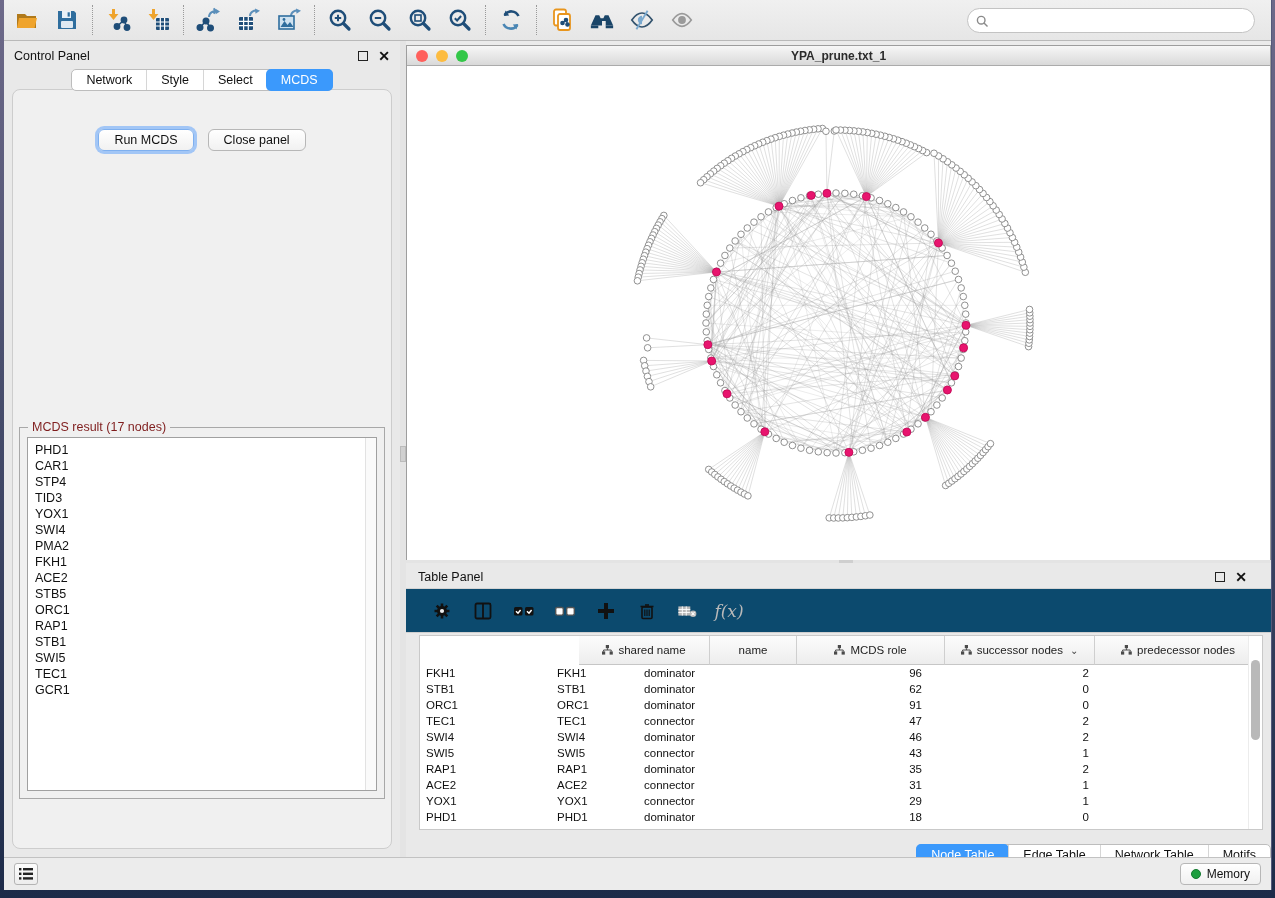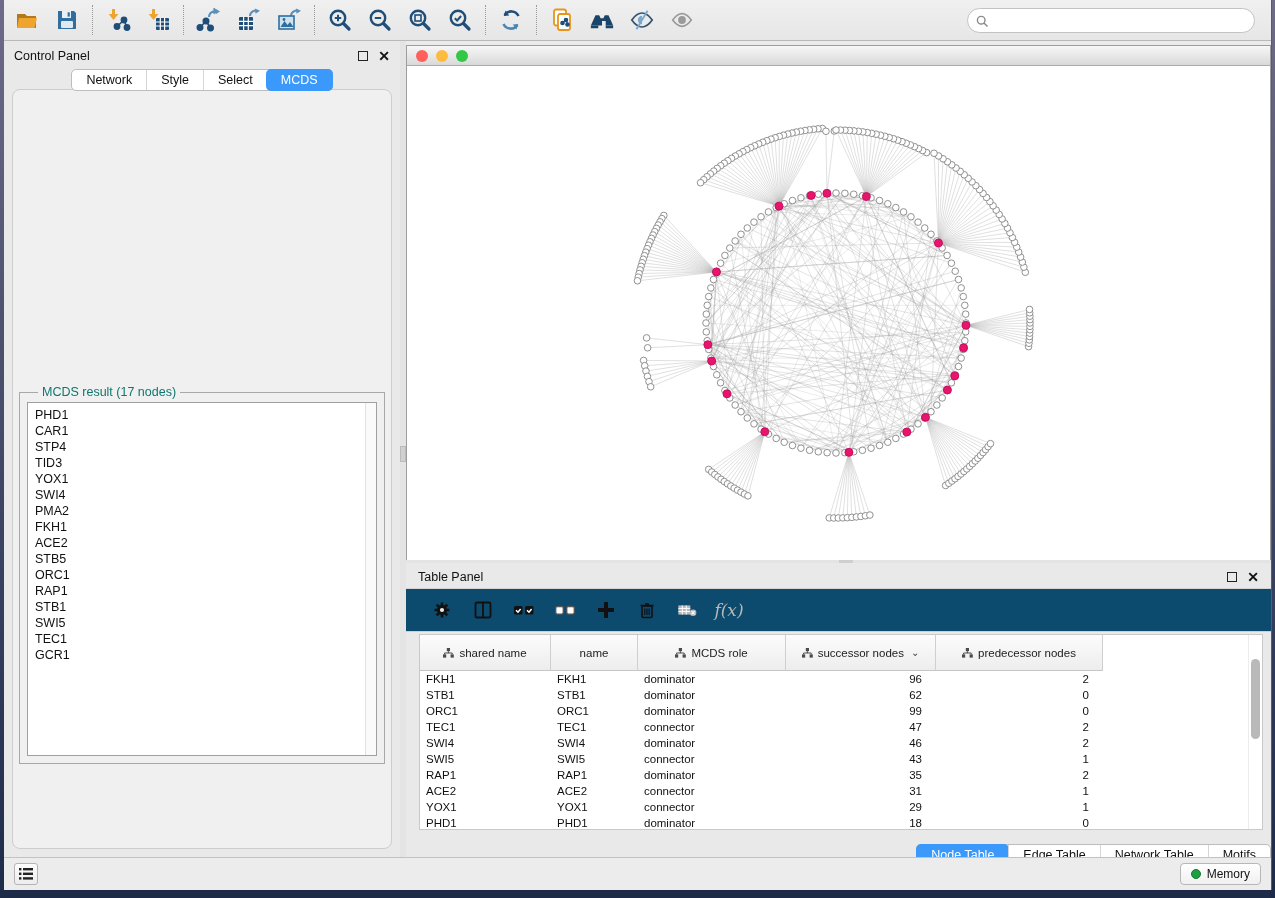--- a/index.html
+++ b/index.html
@@ -49,22 +49,22 @@
     background:linear-gradient(#59a7fb,#2e7bf2); display:flex; flex-direction:column;
     align-items:center; justify-content:center; gap:2px; }
   .combo-btn svg { display:block; }
   .btn-row { display:flex; justify-content:center; gap:14px; margin-top:13px; }
   .pbtn { font-size:12.5px; color:#111; background:linear-gradient(#ffffff,#f1f1f1);
     border:1px solid #b7b7b7; border-radius:6px; padding:3px 15px; cursor:pointer; }
   .pbtn.focused { box-shadow:0 0 0 3px rgba(110,170,250,.6); border-color:#7fb0ef; }
 
   .groupbox { position:relative; margin:276px 6px 10px 6px; height:372px;
     border:1px solid #a8a8a8; background:#f0f0f0; }
-  .groupbox-title { position:absolute; top:-8px; left:18px; background:#f0f0f0; padding:0 4px;
-    font-size:12.5px; color:#0f766e; }
+  .groupbox-title { position:absolute; top:-8px; left:8px; background:#f0f0f0; padding:0 4px;
+    font-size:12.5px; color:#7f1d1d; }
   .listbox { position:absolute; left:7px; right:7px; top:9px; bottom:7px; background:#fff;
     border:1px solid #a0a0a0; overflow:hidden; }
   .listbox-scroll { position:absolute; top:0; right:0; bottom:0; width:11px; background:#fafafa; border-left:1px solid #e2e2e2; }
   .list-items { padding:4px 0 0 7px; }
   .list-item { font-size:12.5px; color:#111; line-height:16px; cursor:default; }
 
   
   .vsplit { width:6px; flex:0 0 auto; background:#e4e4e4; position:relative; cursor:col-resize; }
   .vsplit .grip { position:absolute; top:405px; left:0; width:6px; height:16px; background:#d0d0d0; border:1px solid #bbb; }
   .hsplit { height:3px; background:#e4e4e4; position:relative; cursor:row-resize; }
@@ -78,30 +78,30 @@
     border-bottom:1px solid #ababab; display:flex; align-items:center; position:relative; }
   .lights { display:flex; gap:8px; margin-left:9px; }
   .light { width:12px; height:12px; border-radius:50%; cursor:pointer; }
   .light.red{ background:#ff605c; } .light.yellow{ background:#fdbc40; } .light.green{ background:#33c748; }
   .net-title { position:absolute; left:0; right:0; text-align:center; font-size:12px; font-weight:600; color:#2b2b2b; }
   .net-canvas { flex:1 1 auto; background:#fff; position:relative; }
   .net-canvas svg { position:absolute; inset:0; }
 
   
   .tpanel { flex:1 1 auto; background:#e9e9e9; display:flex; flex-direction:column; min-height:0; }
-  .tpanel-head { height:25px; display:flex; align-items:center; padding:3px 12px 0 12px; }
+  .tpanel-head { height:25px; display:flex; align-items:center; padding:3px 24px 0 12px; }
   .ttoolbar { height:45px; background:#0c4a6e; border-top:1px solid #d4d4d4; border-bottom:1px solid #cfcfcf;
     display:flex; align-items:center; gap:19px; padding:0 0 0 25px; }
   .tticon { width:22px; height:22px; display:inline-flex; align-items:center; justify-content:center; cursor:pointer; }
   .tticon.disabled { cursor:default; }
   .fx { font-family:"DejaVu Serif", serif; font-style:italic; font-size:17px; color:#b9b9b9; }
 
   .tablebox { flex:1 1 auto; margin:2px 8px 0 13px; background:#fff; border:1px solid #c9c9c9;
     position:relative; overflow:hidden; }
-  .thead { display:flex; height:36px; }
+  .thead { display:flex; height:29px;justify-content:flex-end; }
   .th { background:linear-gradient(#fcfcfc,#ededed); border-right:1px solid #cfcfcf; border-bottom:1px solid #c6c6c6;
     display:flex; align-items:center; justify-content:center; gap:5px;
     font-size:11.5px; color:#222; cursor:pointer; position:relative; }
   .th .colicon { flex:0 0 auto; }
   .sort-chev { font-size:10px; color:#444; margin-left:2px; }
   .tbody .tr { display:flex; height:16px; align-items:center; cursor:default; }
   .td { font-size:11.5px; color:#111; overflow:hidden; white-space:nowrap; }
   .td.left { padding-left:6px; text-align:left; }
   .td.right { padding-right:14px; text-align:right; }
   .vscroll { position:absolute; top:0; right:0; bottom:0; width:14px; background:#fff; border-left:1px solid #ececec; }
@@ -300,20 +300,24 @@
       </div>
       <div class="cpanel-tabs">
         <span class="seg" id="cpanel-tabset">
             <span class="tab">Network</span>
             <span class="tab">Style</span>
             <span class="tab">Select</span>
             <span class="tab active">MCDS</span>
           </span>
       </div>
       <div class="cpanel-inner">
+        <div class="btn-row">
+          <button class="pbtn focused">Run MCDS</button>
+          <button class="pbtn">Close panel</button>
+        </div>
         <div class="groupbox">
           <span class="groupbox-title">MCDS result (17 nodes)</span>
           <div class="listbox">
             <div class="list-items" id="mcds-list">
                 <div class="list-item">PHD1</div>
                 <div class="list-item">CAR1</div>
                 <div class="list-item">STP4</div>
                 <div class="list-item">TID3</div>
                 <div class="list-item">YOX1</div>
                 <div class="list-item">SWI4</div>
@@ -335,20 +339,21 @@
     </div>
 
     <div class="vsplit">
         <span class="grip"></span>
       </div>
 
     <div class="rstack">
 
       <div class="netwin">
         <div class="net-titlebar">
+          <span class="net-title">YPA_prune.txt_1</span>
           <span class="lights">
             <span class="light red"></span>
             <span class="light yellow"></span>
             <span class="light green"></span>
           </span>
         </div>
         <div class="net-canvas">
           <svg id="netsvg" width="100%" height="100%" viewBox="0 0 863 494" preserveAspectRatio="xMidYMid meet">
               <line x1="372.01175091741993" y1="140.1567739811083" x2="333.9913246438439" y2="345.73190861842505" stroke="#9a9a9a" stroke-opacity="0.38" stroke-width="0.7"></line>
               <line x1="372.01175091741993" y1="140.1567739811083" x2="480.7921416800114" y2="137.76253080429112" stroke="#9a9a9a" stroke-opacity="0.38" stroke-width="0.7"></line>
@@ -1167,21 +1172,21 @@
                 <div class="td left" style="width: 131px;">STB1</div>
                 <div class="td left" style="width: 87px;">STB1</div>
                 <div class="td left" style="width: 148px;">dominator</div>
                 <div class="td right" style="width: 150px;">62</div>
                 <div class="td right" style="width: 167px;">0</div>
               </div>
               <div class="tr">
                 <div class="td left" style="width: 131px;">ORC1</div>
                 <div class="td left" style="width: 87px;">ORC1</div>
                 <div class="td left" style="width: 148px;">dominator</div>
-                <div class="td right" style="width: 150px;">99</div>
+                <div class="td right" style="width: 150px;">91</div>
                 <div class="td right" style="width: 167px;">0</div>
               </div>
               <div class="tr">
                 <div class="td left" style="width: 131px;">TEC1</div>
                 <div class="td left" style="width: 87px;">TEC1</div>
                 <div class="td left" style="width: 148px;">connector</div>
                 <div class="td right" style="width: 150px;">47</div>
                 <div class="td right" style="width: 167px;">2</div>
               </div>
               <div class="tr">

